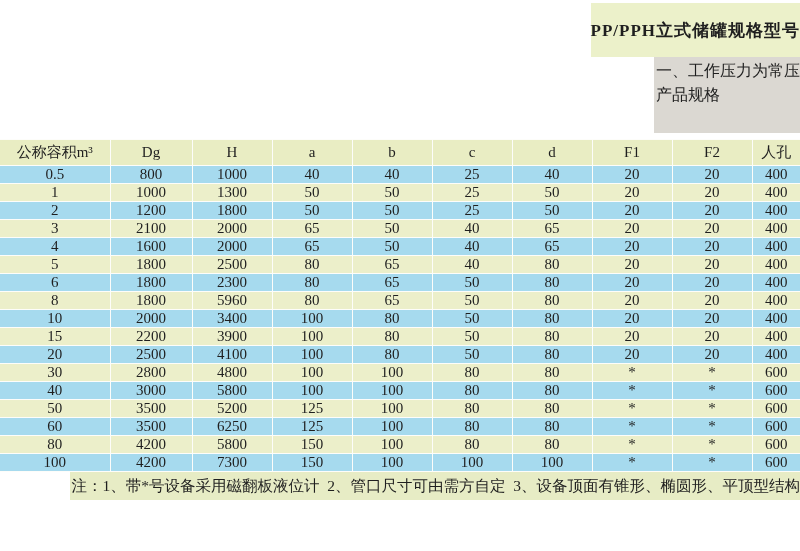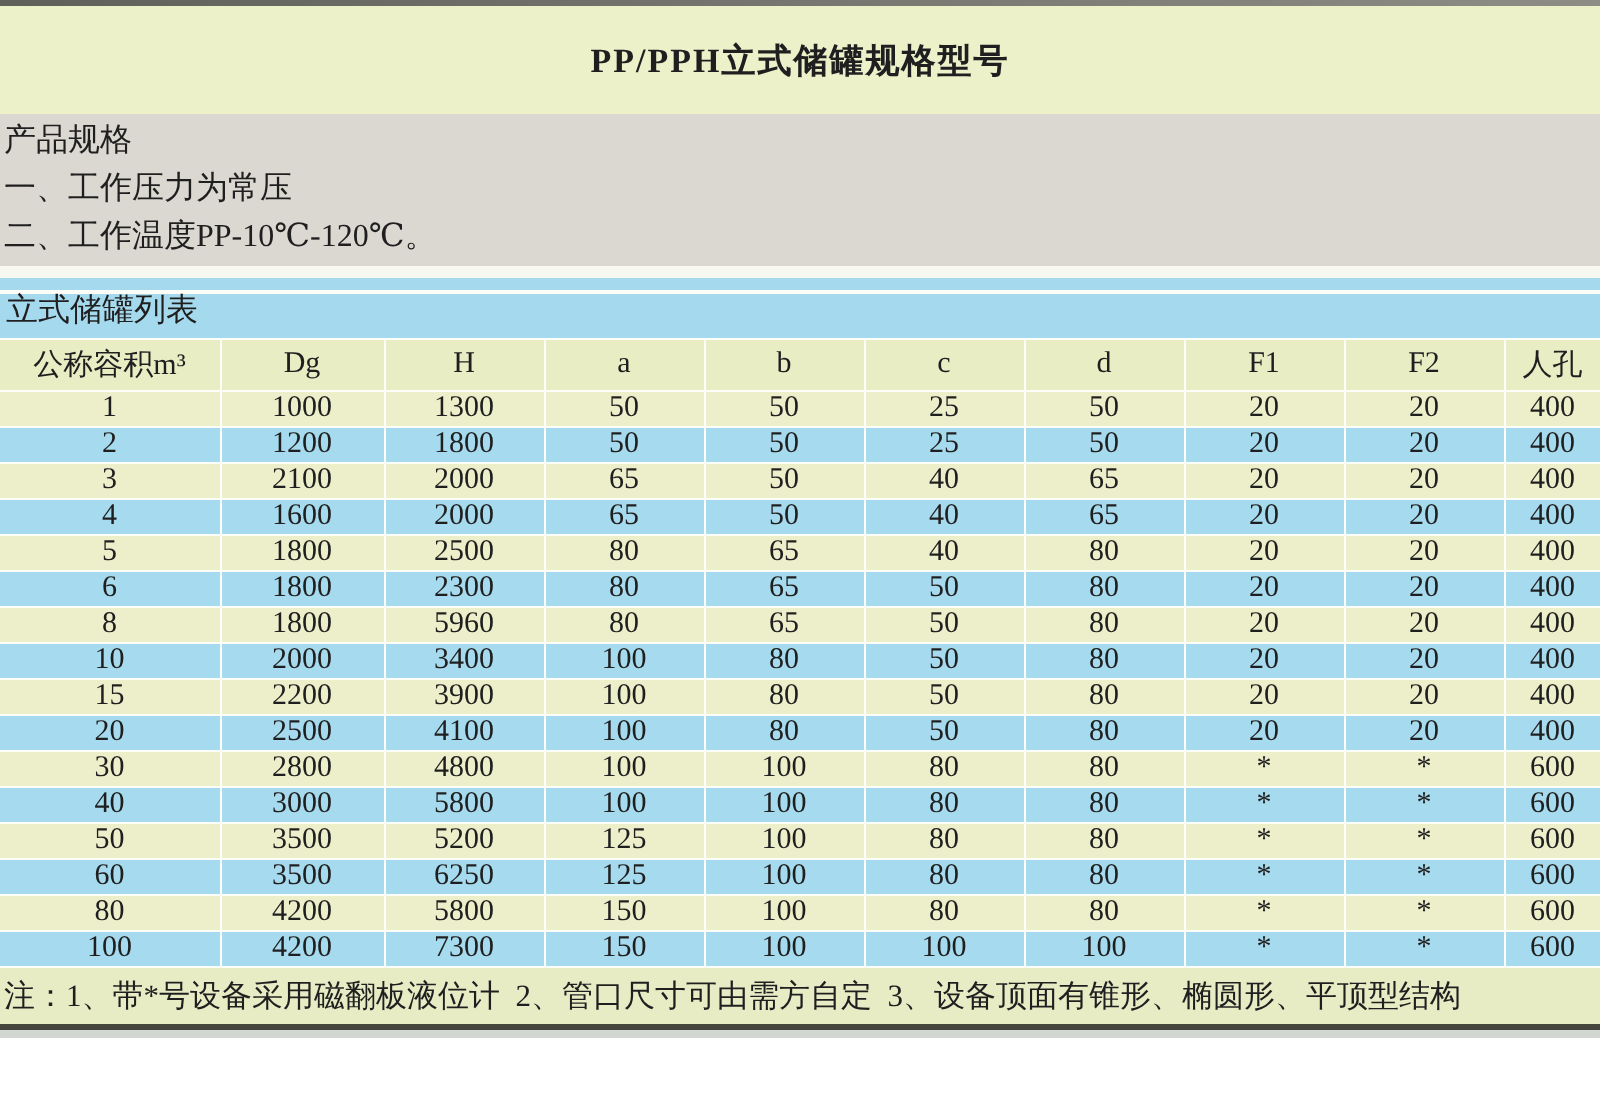--- a/index.html
+++ b/index.html
@@ -2,20 +2,21 @@
 <html><head>
 <meta charset="utf-8">
 <style>
   html,body { margin:0; padding:0; background:#ffffff; }
   .page {
     width:800px; height:551px;
     display:flex; flex-direction:column;
     font-family:"Liberation Serif","DejaVu Serif",serif;
     color:#1f1f1f; overflow:hidden;
     position:relative;
+    align-items:flex-end;
   }
   .top-edge { height:3px; background:linear-gradient(to right,#60605a,#8d8d86); }
   .banner {
     height:54px; background:#ecf1ca;
     display:flex; align-items:center; justify-content:center;
   }
   .banner .title { font-size:17px; font-weight:bold; letter-spacing:1px; }
   .spec {
     height:76px; background:#dbd8d2;
     box-sizing:border-box; padding:2px 0 0 2px;
@@ -58,30 +59,26 @@
 
 <div class="page">
 
   <div class="top-edge"></div>
 
   <div class="banner">
     <div class="title">PP/PPH立式储罐规格型号</div>
   </div>
 
   <div class="spec">
+    <div class="line">一、工作压力为常压</div>
     <div class="line">产品规格</div>
-    <div class="line">一、工作压力为常压</div>
-    <div class="line">二、工作温度PP-10℃-120℃。</div>
   </div>
 
   <div class="gap"></div>
 
-  <div class="bluebar">
-    <span>立式储罐列表</span>
-  </div>
 
   <table class="spec-table">
     <colgroup>
       <col style="width:110px">
         <col style="width:82px">
         <col style="width:80px">
       <col style="width:80px">
         <col style="width:80px">
         <col style="width:80px">
       <col style="width:80px">
@@ -97,20 +94,32 @@
           <th>a</th>
           <th>b</th>
           <th>c</th>
           <th>d</th>
           <th>F1</th>
           <th>F2</th>
           <th>人孔</th>
         </tr>
     </thead>
     <tbody>
+        <tr class="blue">
+          <td>0.5</td>
+          <td>800</td>
+          <td>1000</td>
+          <td>40</td>
+          <td>40</td>
+          <td>25</td>
+          <td>40</td>
+          <td>20</td>
+          <td>20</td>
+          <td>400</td>
+        </tr>
         <tr class="cream">
           <td>1</td>
           <td>1000</td>
           <td>1300</td>
           <td>50</td>
           <td>50</td>
           <td>25</td>
           <td>50</td>
           <td>20</td>
           <td>20</td>

